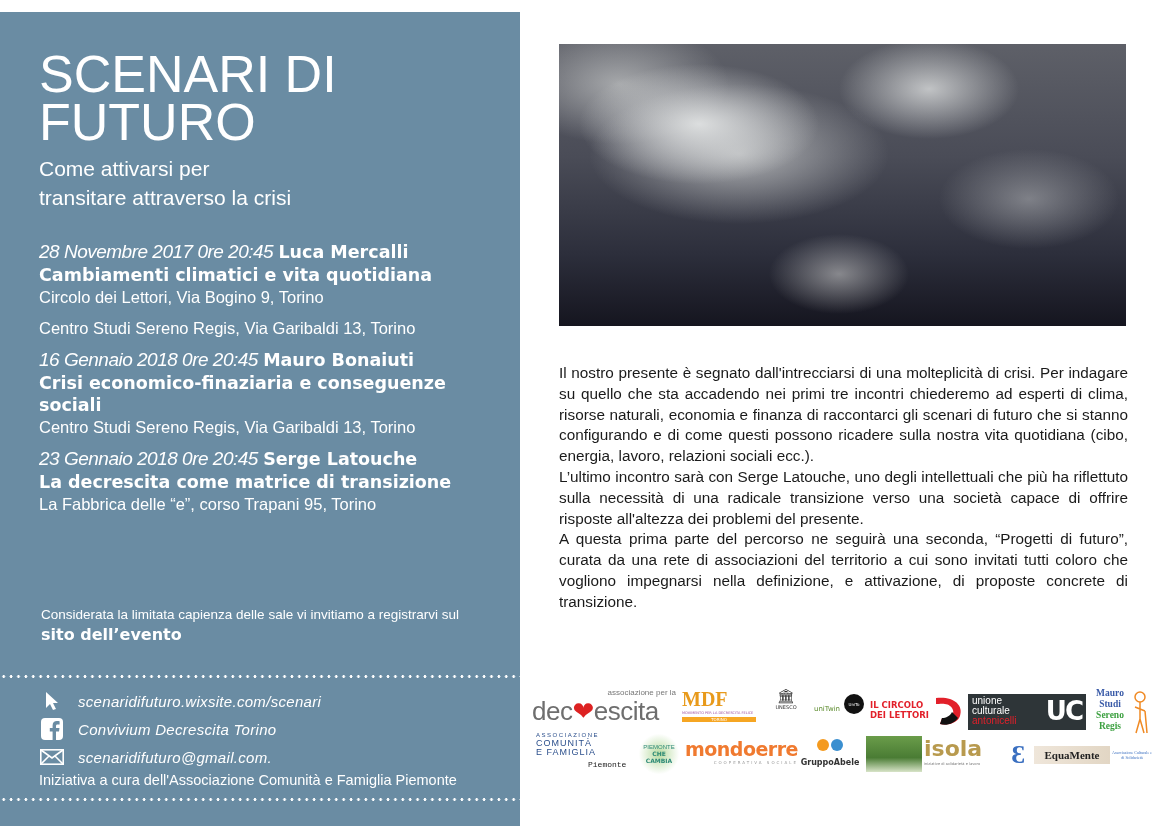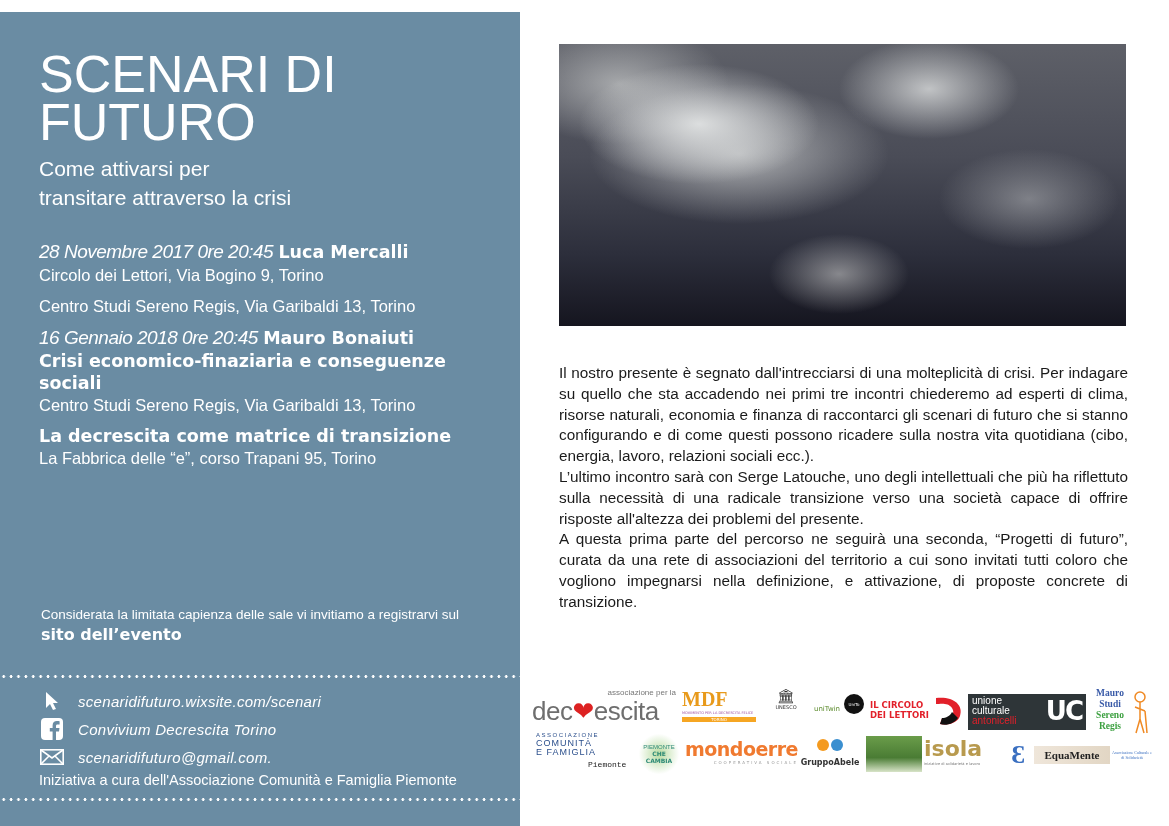--- a/index.html
+++ b/index.html
@@ -82,34 +82,39 @@
     <div>Come attivarsi per</div>
     <div>transitare attraverso la crisi</div>
   </div>
 
   <div class="events">
     <div class="event">
       <div class="event-head">
         <span class="event-date">28 Novembre 2017  0re 20:45</span>
         <span class="event-speaker">Luca Mercalli</span>
       </div>
+      <div class="event-topic">Cambiamenti climatici e vita quotidiana</div>
       <div class="event-place">Circolo dei Lettori, Via Bogino 9, Torino</div>
     </div>
     <div class="event">
       <div class="event-place">Centro Studi Sereno Regis, Via Garibaldi 13, Torino</div>
     </div>
     <div class="event">
       <div class="event-head">
         <span class="event-date">16 Gennaio 2018  0re 20:45</span>
         <span class="event-speaker">Mauro Bonaiuti</span>
       </div>
       <div class="event-topic" style="width:440px;">Crisi economico-finaziaria e conseguenze sociali</div>
       <div class="event-place">Centro Studi Sereno Regis, Via Garibaldi 13, Torino</div>
     </div>
     <div class="event">
+      <div class="event-head">
+        <span class="event-date">23 Gennaio 2018  0re 20:45</span>
+        <span class="event-speaker">Serge Latouche</span>
+      </div>
       <div class="event-topic">La decrescita come matrice di transizione</div>
       <div class="event-place">La Fabbrica delle “e”, corso Trapani 95, Torino</div>
     </div>
   </div>
 
   <div class="note">
     <span>Considerata la limitata capienza delle sale vi invitiamo a registrarvi sul </span><b>sito dell’evento</b>
   </div>
 
   <div class="dots" style="top:663px;"></div>

